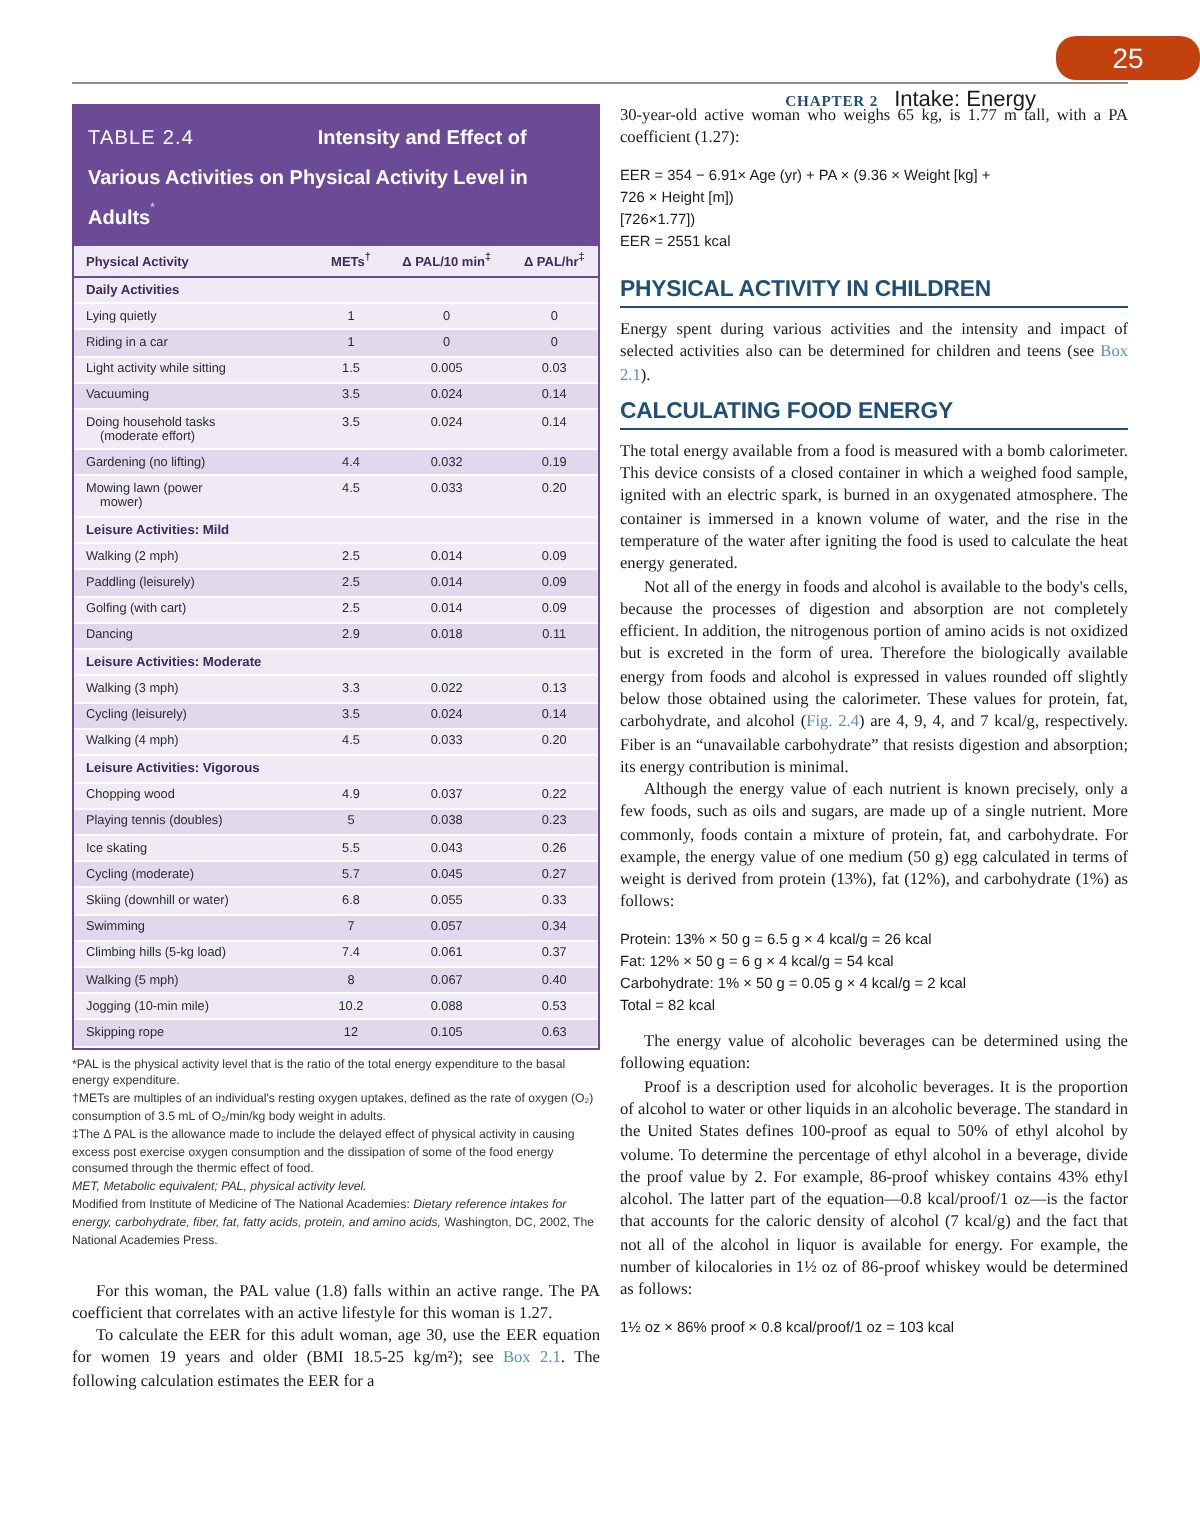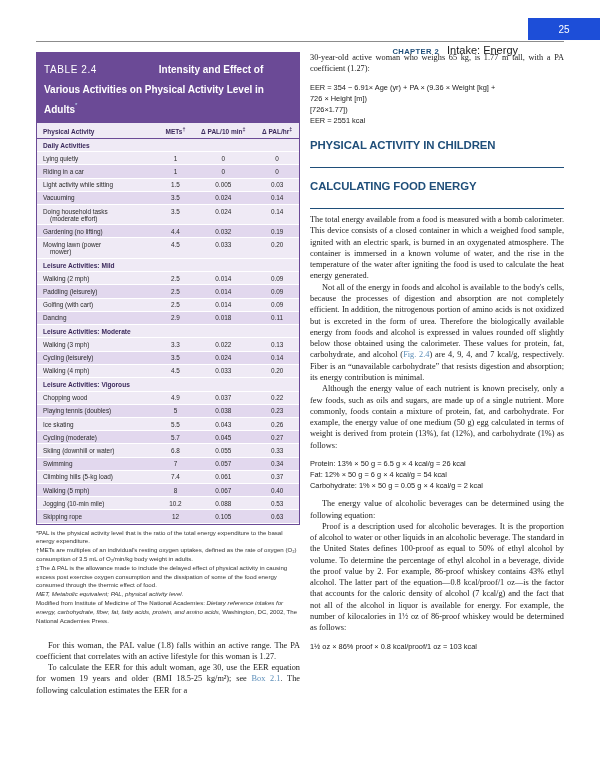--- a/index.html
+++ b/index.html
@@ -19,35 +19,35 @@
   }
   .runhead-inner {
     display:flex; align-items:center; justify-content:flex-end;
     height:22px; width:600px;
   }
   .runhead-text {
     display:flex; align-items:baseline; gap:8px;
     padding-right:10px;
   }
   .chapter-label {
-    font-family:Liberation Sans, sans-serif;
+    font-family:Liberation Serif, serif;
     font-weight:bold; font-size:7.6px; letter-spacing:.4px;
     color:#1f4e79;
   }
   .chapter-title {
     font-family:"Liberation Sans", sans-serif;
     font-size:11px; color:#1a1a1a;margin-top:41px;
   }
   .page-badge {
     width:72px; height:22px;
-    background:#1d4ed8;
+    background:#c2410c;
     color:#ffffff;
     font-family:"Liberation Sans", sans-serif;
-    font-size:10px;
-    display:flex; align-items:center; justify-content:center;
+    font-size:14px;
+    display:flex; align-items:center; justify-content:center;border-radius:10px;
   }
   .runhead-rule {
     position:absolute; left:36px; top:41px; width:528px; height:1px;
     background:#8c8c8c;
   }
 
   
   .col-left {
     position:absolute; left:36px; top:52px; width:264px;
   }
@@ -133,21 +133,21 @@
   .xref { color:#5b8db8; }
   .gap { height:7px; }
 
   
   .sec-head {
     font-family:"Liberation Sans", sans-serif;
     font-weight:bold;
     font-size:11.4px;
     color:#1f4e79;
     letter-spacing:-.1px;
-    padding-bottom:16px;
+    padding-bottom:2px;
     border-bottom:1.6px solid #1f4e79;
     margin:0 0 5px 0;
   }
 
   
   .eq {
     font-family:"Liberation Sans", sans-serif;
     font-size:7.4px;
     color:#1a1a1a;
     text-align:left;
@@ -382,34 +382,38 @@
       <span class="eq-ind">726 × Height [m])</span>
     </div>
     <div class="eq">
       <span class="eq-ind">[726×1.77])</span>
     </div>
     <div class="eq">EER = 2551 kcal</div>
   </div>
 
   <div class="mini-rule"></div>
   <h2 class="sec-head">PHYSICAL ACTIVITY IN CHILDREN</h2>
+  <div class="bodytext">
+    <p class="noind"><span>Energy spent during various activities and the intensity and impact of selected activities also can be determined for children and teens (see </span><span class="xref">Box 2.1</span><span>).</span></p>
+  </div>
 
   <div class="gap"></div>
   <h2 class="sec-head">CALCULATING FOOD ENERGY</h2>
 
   <div class="bodytext">
     <p class="noind">The total energy available from a food is measured with a bomb calorimeter. This device consists of a closed container in which a weighed food sample, ignited with an electric spark, is burned in an oxygenated atmosphere. The container is immersed in a known volume of water, and the rise in the temperature of the water after igniting the food is used to calculate the heat energy generated.</p>
     <p><span>Not all of the energy in foods and alcohol is available to the body's cells, because the processes of digestion and absorption are not completely efficient. In addition, the nitrogenous portion of amino acids is not oxidized but is excreted in the form of urea. Therefore the biologically available energy from foods and alcohol is expressed in values rounded off slightly below those obtained using the calorimeter. These values for protein, fat, carbohydrate, and alcohol (</span><span class="xref">Fig. 2.4</span><span>) are 4, 9, 4, and 7 kcal/g, respectively. Fiber is an “unavailable carbohydrate” that resists digestion and absorption; its energy contribution is minimal.</span></p>
     <p>Although the energy value of each nutrient is known precisely, only a few foods, such as oils and sugars, are made up of a single nutrient. More commonly, foods contain a mixture of protein, fat, and carbohydrate. For example, the energy value of one medium (50 g) egg calculated in terms of weight is derived from protein (13%), fat (12%), and carbohydrate (1%) as follows:</p>
   </div>
 
   <div class="eq-block">
     <div class="eq"><span class="itname">Protein</span><span>: 13% × 50 g = 6.5 g × 4 kcal/g = 26 kcal</span></div>
     <div class="eq"><span class="itname">Fat</span><span>: 12% × 50 g = 6 g × 4 kcal/g = 54 kcal</span></div>
     <div class="eq"><span class="itname">Carbohydrate</span><span>: 1% × 50 g = 0.05 g × 4 kcal/g = 2 kcal</span></div>
+    <div class="eq"><span class="itname">Total</span><span> = 82 kcal</span></div>
   </div>
 
   <div class="bodytext">
     <p>The energy value of alcoholic beverages can be determined using the following equation:</p>
   </div>
 
 
   <div class="bodytext">
     <p>Proof is a description used for alcoholic beverages. It is the proportion of alcohol to water or other liquids in an alcoholic beverage. The standard in the United States defines 100-proof as equal to 50% of ethyl alcohol by volume. To determine the percentage of ethyl alcohol in a beverage, divide the proof value by 2. For example, 86-proof whiskey contains 43% ethyl alcohol. The latter part of the equation—0.8 kcal/proof/1 oz—is the factor that accounts for the caloric density of alcohol (7 kcal/g) and the fact that not all of the alcohol in liquor is available for energy. For example, the number of kilocalories in 1½ oz of 86-proof whiskey would be determined as follows:</p>
   </div>

